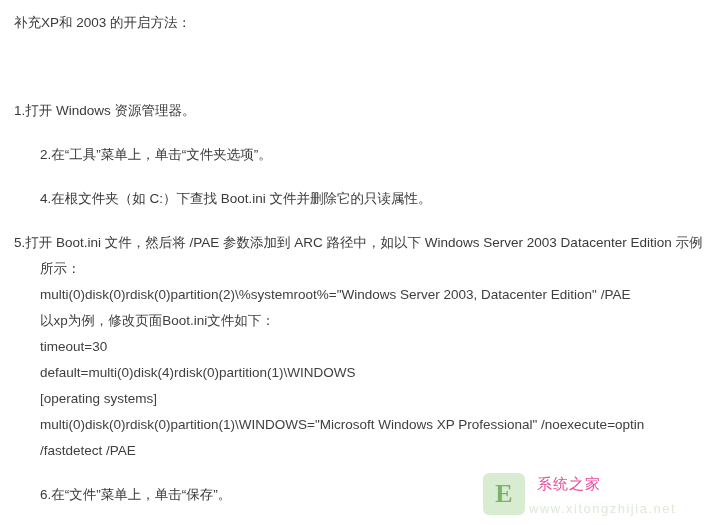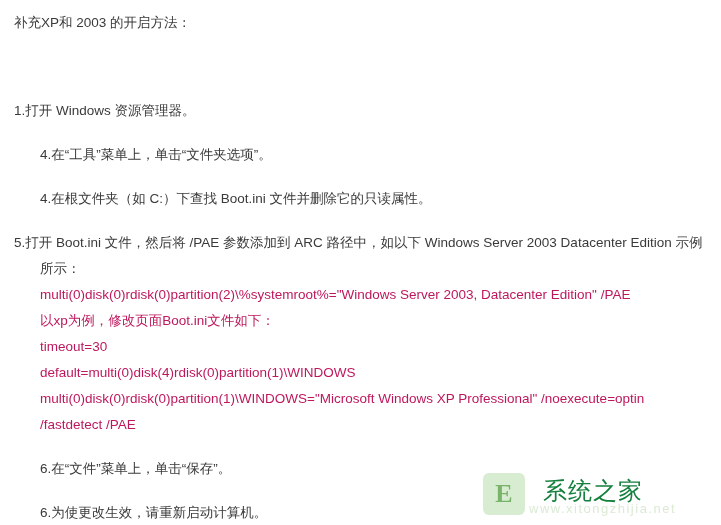--- a/index.html
+++ b/index.html
@@ -39,21 +39,21 @@
   .indent-0 { padding-left: 0; }
   .indent-1 { padding-left: 26px; }
   .hang {
     padding-left: 26px;
     text-indent: -26px;
   }
   .code {
     padding-left: 26px;
     font-size: 13.5px;
     line-height: 26px;
-    color: #be185d;
+    color: #404040;
   }
   .watermark {
     position: absolute;
     right: 8px;
     bottom: 4px;
     width: 230px;
     height: 54px;
     pointer-events: none;
     user-select: none;
   }
@@ -72,24 +72,24 @@
   }
   .wm-logo span {
     font-size: 26px;
     font-weight: bold;
     color: #7ab36a;
     font-family: "Liberation Serif", serif;
     line-height: 1;
   }
   .wm-text {
     position: absolute;
-    left: 60px;
+    left: 54px;
     top: 8px;
-    font-size: 24px;
-    color: #15803d;
+    font-size: 15px;
+    color: #ec4899;
     letter-spacing: 1px;
   }
   .wm-sub {
     position: absolute;
     left: 46px;
     top: 34px;
     font-size: 13px;
     color: #dcead6;
     letter-spacing: 1.5px;
   }
@@ -98,35 +98,36 @@
 <body>
 
 <div class="page">
 
   <div class="line title indent-0">补充XP和 2003 的开启方法：</div>
 
   <div class="spacer-lg"></div>
 
   <div class="line indent-0">1.打开 Windows 资源管理器。</div>
 
-  <div class="line indent-1">4.在“工具”菜单上，单击“文件夹选项”。</div>
+  <div class="line indent-1">2.在“工具”菜单上，单击“文件夹选项”。</div>
 
 
   <div class="line indent-1">4.在根文件夹（如 C:）下查找 Boot.ini 文件并删除它的只读属性。</div>
 
   <div class="line hang indent-1">5.打开 Boot.ini 文件，然后将 /PAE 参数添加到 ARC 路径中，如以下 Windows Server 2003 Datacenter Edition 示例所示：</div>
 
   <div class="code">multi(0)disk(0)rdisk(0)partition(2)\%systemroot%="Windows Server 2003, Datacenter Edition" /PAE</div>
 
   <div class="code">以xp为例，修改页面Boot.ini文件如下：</div>
 
   <div class="code">timeout=30</div>
 
   <div class="code">default=multi(0)disk(4)rdisk(0)partition(1)\WINDOWS</div>
 
+  <div class="code">[operating systems]</div>
 
   <div class="code">multi(0)disk(0)rdisk(0)partition(1)\WINDOWS="Microsoft Windows XP Professional" /noexecute=optin /fastdetect /PAE</div>
 
   <div class="line indent-1">6.在“文件”菜单上，单击“保存”。</div>
 
 
   <div class="line indent-1">6.为使更改生效，请重新启动计算机。</div>
 
   <div class="watermark">
     <div class="wm-logo">

